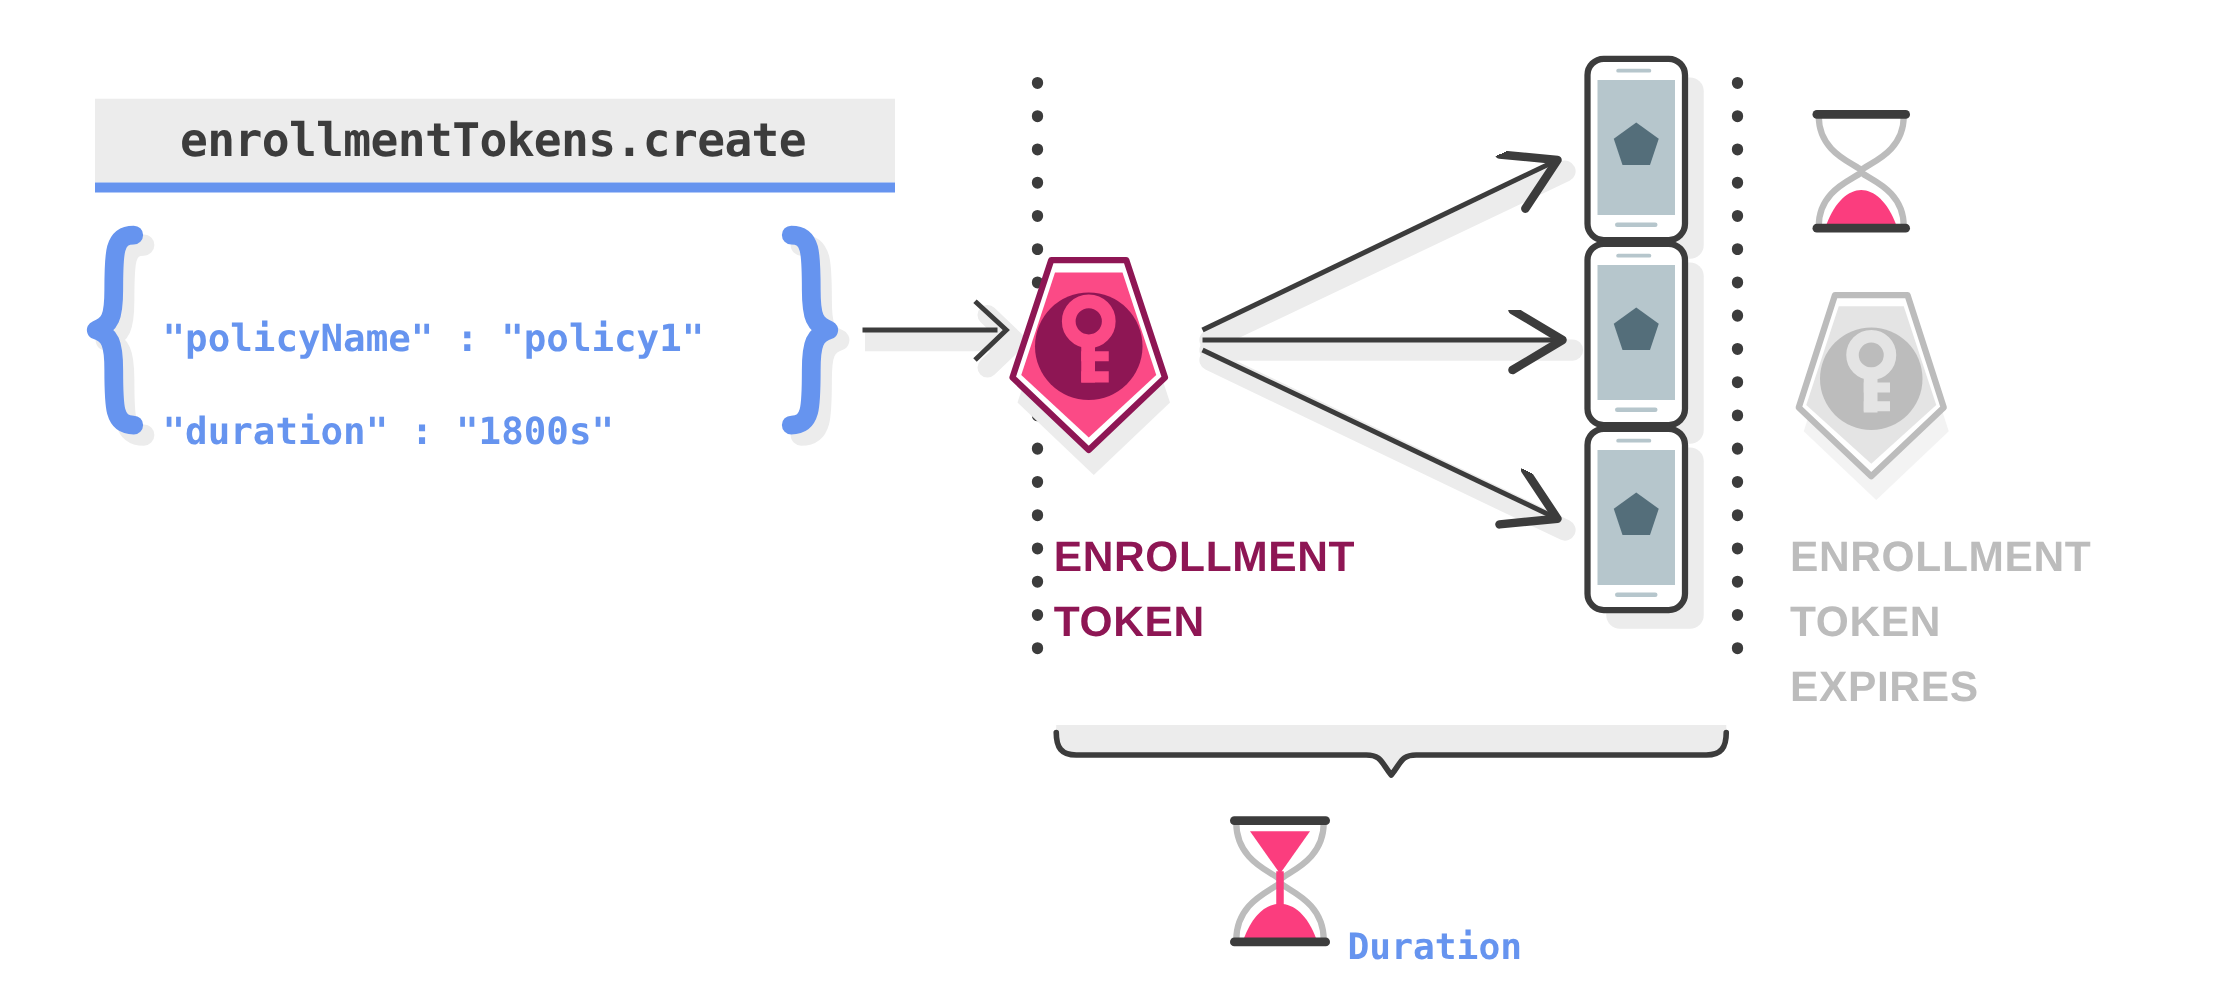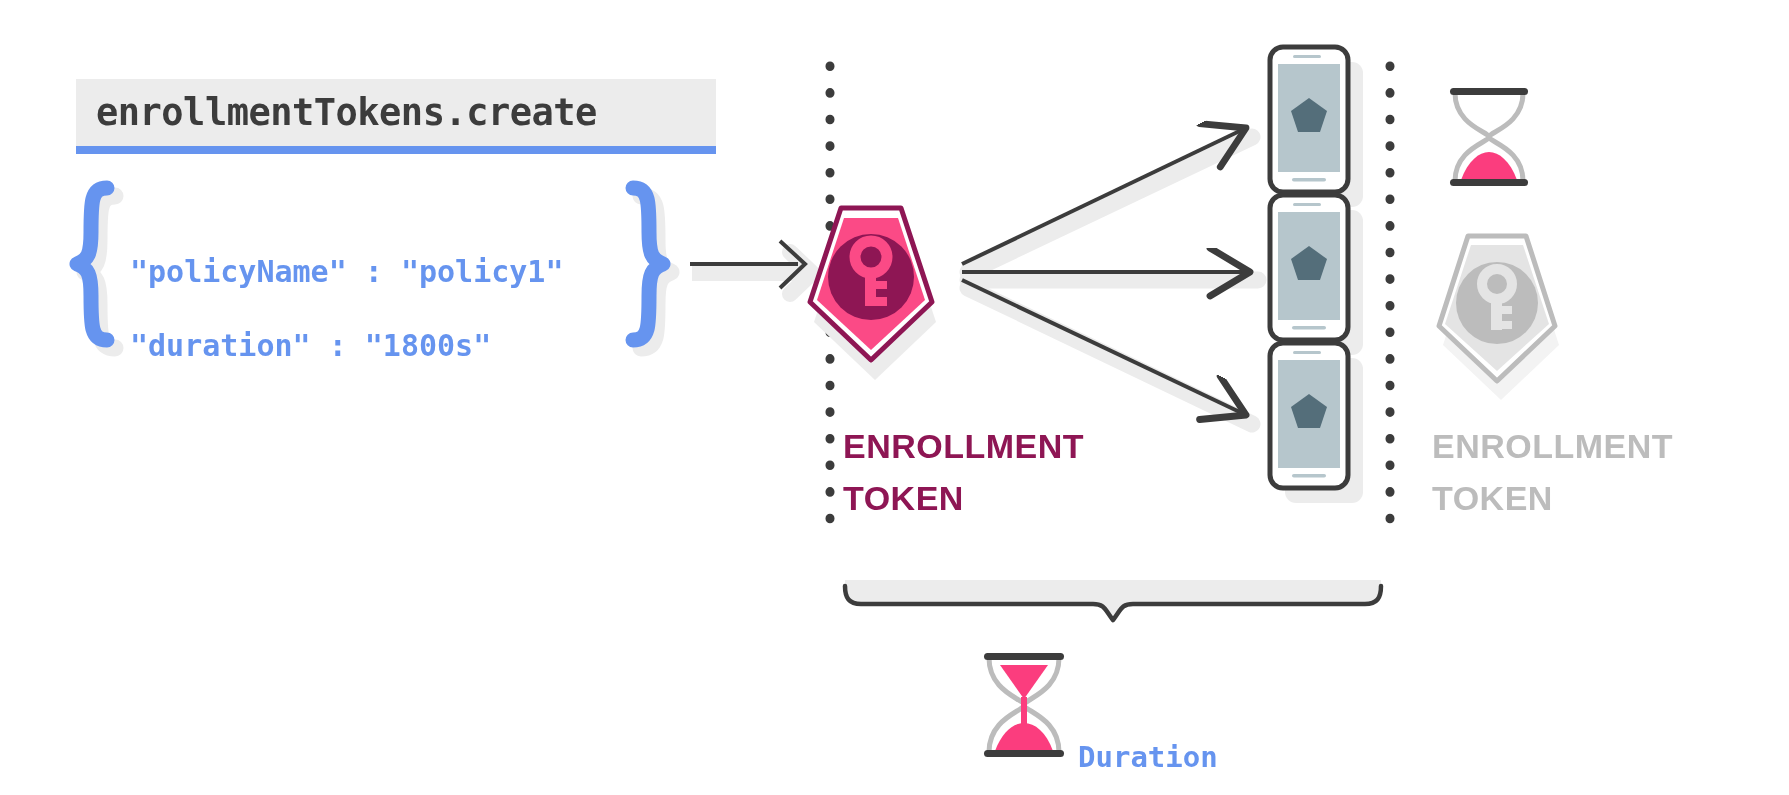--- a/index.html
+++ b/index.html
@@ -29,20 +29,21 @@
   .api-box {
     position: absolute;
     left: 76px;
     top: 79px;
     width: 640px;
     height: 67px;
     background: #ececec;
     box-sizing: border-box;
     display: flex;
     align-items: center;
+    padding-left: 48px;
   }
   .api-box .api-text {
     font-family: "DejaVu Sans Mono", monospace;
     font-size: 37px;
     font-weight: bold;
     color: #3c3c3c;
     letter-spacing: -0.5px;
     padding-left: 20px;
     white-space: nowrap;
   }
@@ -128,20 +129,21 @@
   </div>
 
   <div class="label-token">
     <div>ENROLLMENT</div>
     <div>TOKEN</div>
   </div>
 
   <div class="label-expires">
     <div>ENROLLMENT</div>
     <div>TOKEN</div>
+    <div>EXPIRES</div>
   </div>
 
   <div class="duration-caption">
     <div>Duration</div>
     
   </div>
 
   <svg class="layer" viewBox="0 0 1789 795" xmlns="http://www.w3.org/2000/svg">
 
     <defs>

